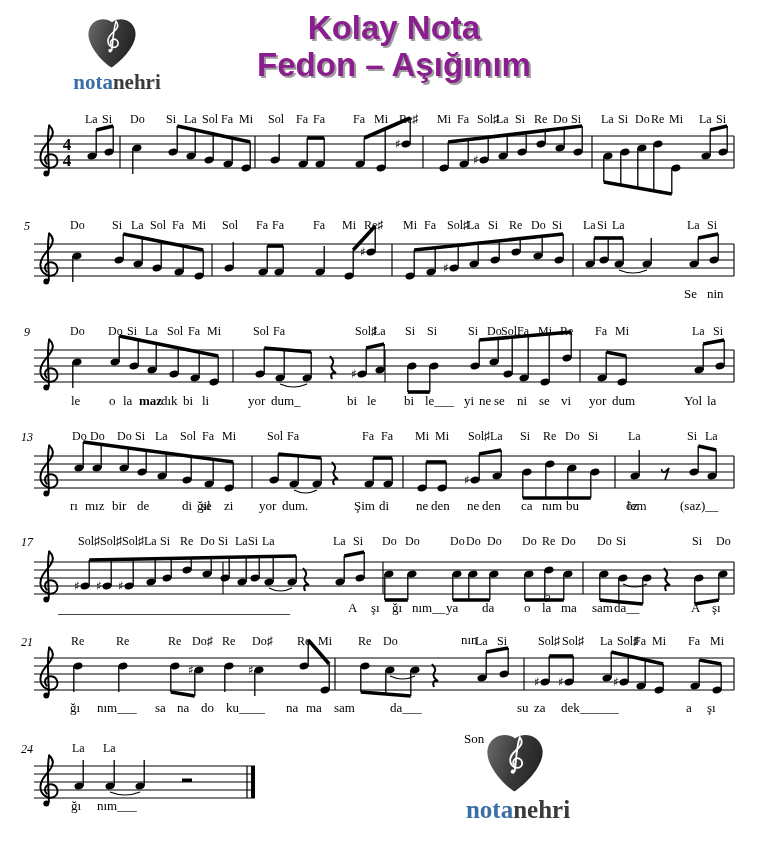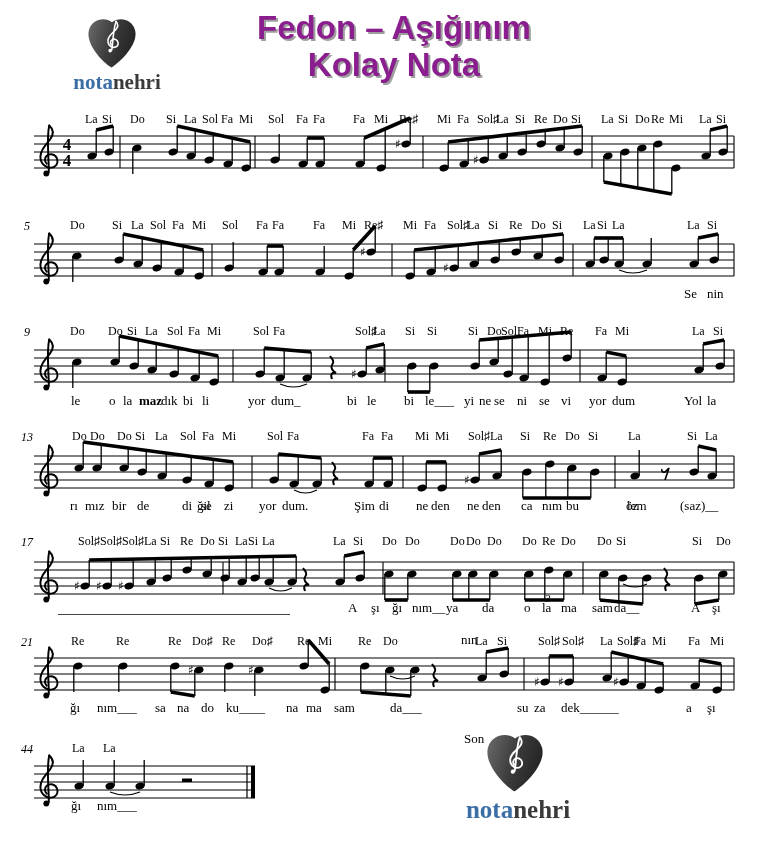--- a/index.html
+++ b/index.html
@@ -37,22 +37,22 @@
         <path d="M13.5 1.5 C12 8 12 20 12.5 32 C12.8 39 13.2 45 13 49.5"></path>
         <circle cx="10.5" cy="50.5" r="3" fill="#ffffff" stroke="none"></circle>
       </g>
     </svg>
     <div class="logo-text" style="left:0;top:58px;width:146px;font-size:21px;">
       <span style="color:#3a6ea5;">nota</span><span style="color:#3a3a3a;">nehri</span>
     </div>
   </div>
 
   <div id="title-block" style="color:#8b1e8e;text-shadow:2px 2px 0 #9e9e9e;">
+    <div class="tline">Kolay Nota</div>
     <div class="tline">Fedon – Aşığınım</div>
-    <div class="tline">Kolay Nota</div>
   </div>
 
   <div class="abs" id="logo-bottom" style="left:430px;top:728px;width:176px;height:96px;">
     <svg style="left:47px;top:3px;" width="76" height="68" viewBox="0 0 100 110">
       <path d="M50 12 C62 2 88 4 94 28 C99 50 76 78 52 96 C50 98 48 98 46 96 C24 80 1 50 6 28 C12 4 38 2 50 12 Z" fill="url(#pg1)"></path>
       <g transform="translate(38,8) scale(1.15) rotate(8 12 28)" stroke="#ffffff" fill="none" stroke-width="2.6" stroke-linecap="round">
         <path d="M13.5 1.5 C17.5 5 18.5 10 14.5 15.5 C8 23.5 4.5 27.5 4.5 33.5 C4.5 40.5 10 45 15.5 44.5 C20.5 44 23 40 21.5 35.5 C20 31 14.5 29.5 11 32.5 C8.5 34.6 8.5 38.5 11 40.5"></path>
         <path d="M13.5 1.5 C12 8 12 20 12.5 32 C12.8 39 13.2 45 13 49.5"></path>
         <circle cx="10.5" cy="50.5" r="3" fill="#ffffff" stroke="none"></circle>
       </g>
@@ -752,21 +752,21 @@
         <line x1="549.2" y1="34" x2="573.2" y2="34" stroke="#000" stroke-width="3.6"></line>
         <line x1="611.2" y1="56" x2="611.2" y2="30" stroke="#000" stroke-width="1.3"></line>
         <line x1="628.2" y1="60" x2="628.2" y2="33.92307692307692" stroke="#000" stroke-width="1.3"></line>
         <line x1="645.2" y1="64" x2="645.2" y2="37.84615384615385" stroke="#000" stroke-width="1.3"></line>
         <line x1="663.2" y1="68" x2="663.2" y2="42" stroke="#000" stroke-width="1.3"></line>
         <line x1="611.2" y1="30" x2="663.2" y2="42" stroke="#000" stroke-width="3.6"></line>
         <line x1="699.2" y1="64" x2="699.2" y2="38" stroke="#000" stroke-width="1.3"></line>
         <line x1="721.2" y1="68" x2="721.2" y2="42" stroke="#000" stroke-width="1.3"></line>
         <line x1="699.2" y1="38" x2="721.2" y2="42" stroke="#000" stroke-width="3.6"></line>
       </svg>
-      <span class="mnum" style="left: 21px; top: 742px;">44</span>
+      <span class="mnum" style="left: 21px; top: 742px;">24</span>
       <span class="note-label" style="left: 72px; top: 741px;">La</span>
       <span class="note-label" style="left: 103px; top: 741px;">La</span>
       <span class="lyric" style="left: 71px; top: 798px;">ğı</span>
       <span class="lyric" style="left: 97px; top: 798px;">nım___</span>
       <svg width="768" height="100" style="top: 730px;">
         <line x1="34" y1="36" x2="255" y2="36" stroke="#000" stroke-width="1"></line>
         <line x1="34" y1="44" x2="255" y2="44" stroke="#000" stroke-width="1"></line>
         <line x1="34" y1="52" x2="255" y2="52" stroke="#000" stroke-width="1"></line>
         <line x1="34" y1="60" x2="255" y2="60" stroke="#000" stroke-width="1"></line>
         <line x1="34" y1="68" x2="255" y2="68" stroke="#000" stroke-width="1"></line>

